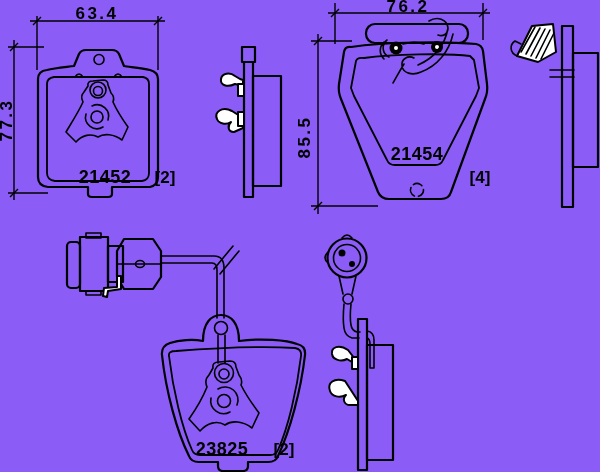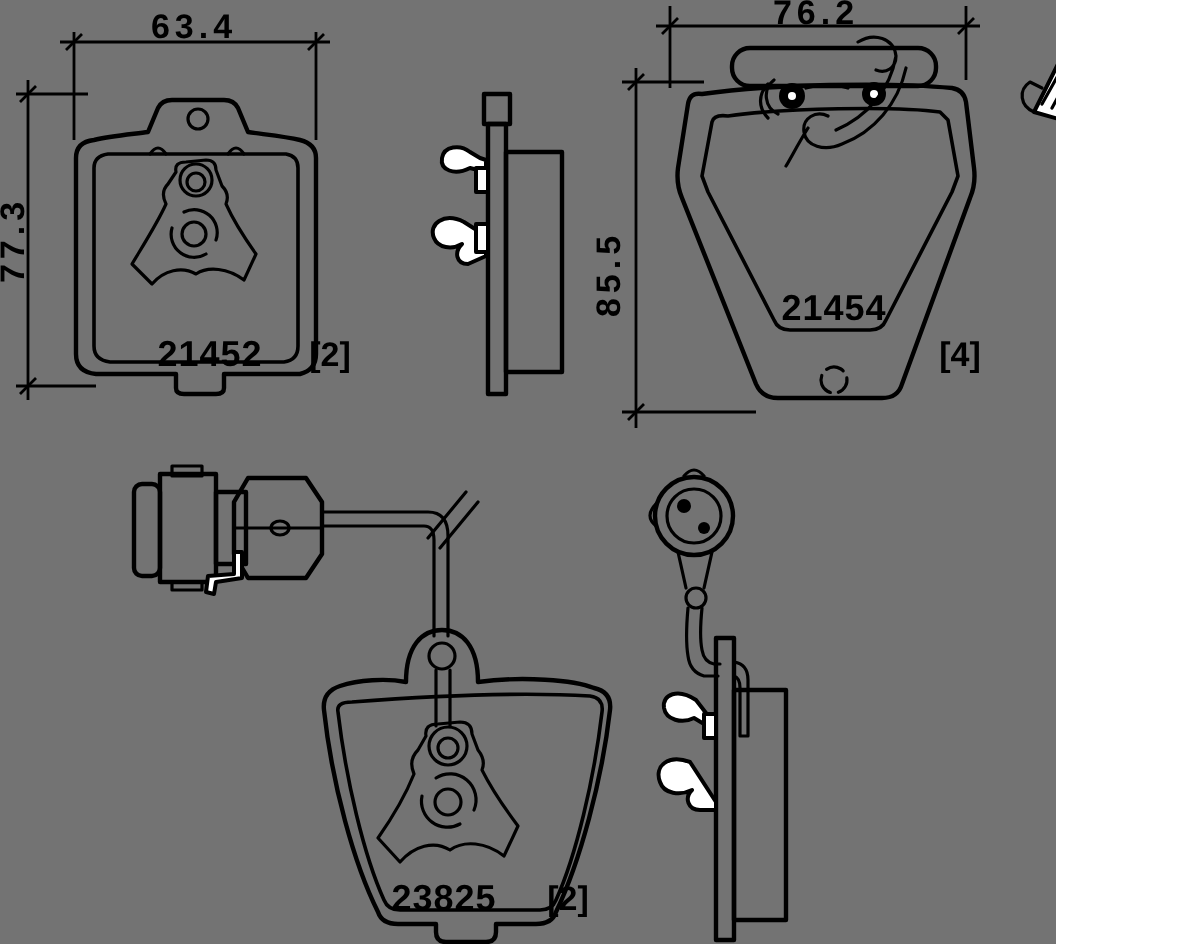--- a/index.html
+++ b/index.html
@@ -1,16 +1,16 @@
 <!DOCTYPE html>
 <html><head>
 <meta charset="utf-8">
 <style>
   html,body{margin:0;padding:0;background:#ffffff;}
-  .canvas{position:relative;width:528px;height:472px;background:#737373;overflow:hidden;
+  .canvas{position:relative;width:600px;height:472px;background:#8b5cf6;overflow:hidden;
           font-family:"Liberation Sans", sans-serif;text-decoration:underline;}
   svg{position:absolute;left:0;top:0;}
   .outline{fill:none;stroke:#000;stroke-width:2.2;stroke-linejoin:round;stroke-linecap:round;}
   .inner{fill:none;stroke:#000;stroke-width:1.8;stroke-linejoin:round;stroke-linecap:round;}
   .thin{fill:none;stroke:#000;stroke-width:1.6;stroke-linejoin:round;stroke-linecap:round;}
   .dim{fill:none;stroke:#000;stroke-width:1.4;}
   .clip{fill:#fff;stroke:#000;stroke-width:2;stroke-linejoin:round;}
   .solid{fill:#000;stroke:none;}
   .dimtext{font-size:17px;font-weight:700;letter-spacing:2.5px;fill:#000;}
   .parttext{font-size:18px;font-weight:700;letter-spacing:0.5px;fill:#000;}

